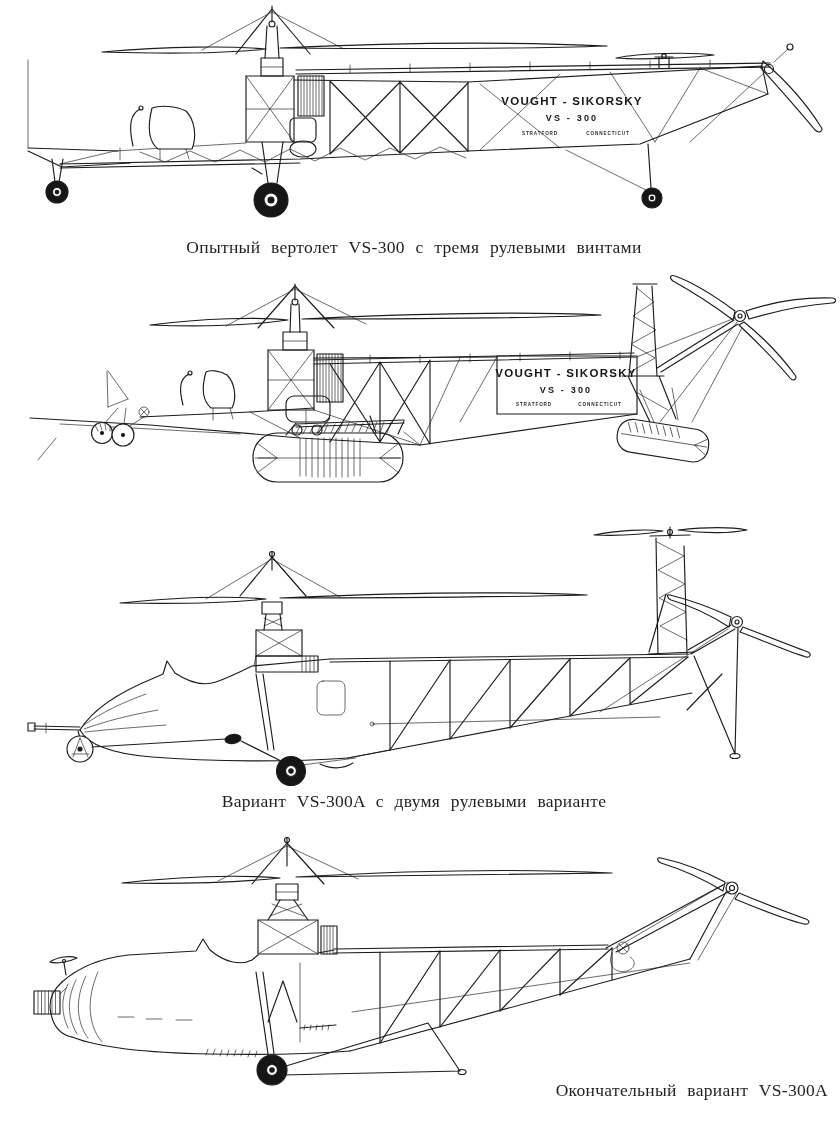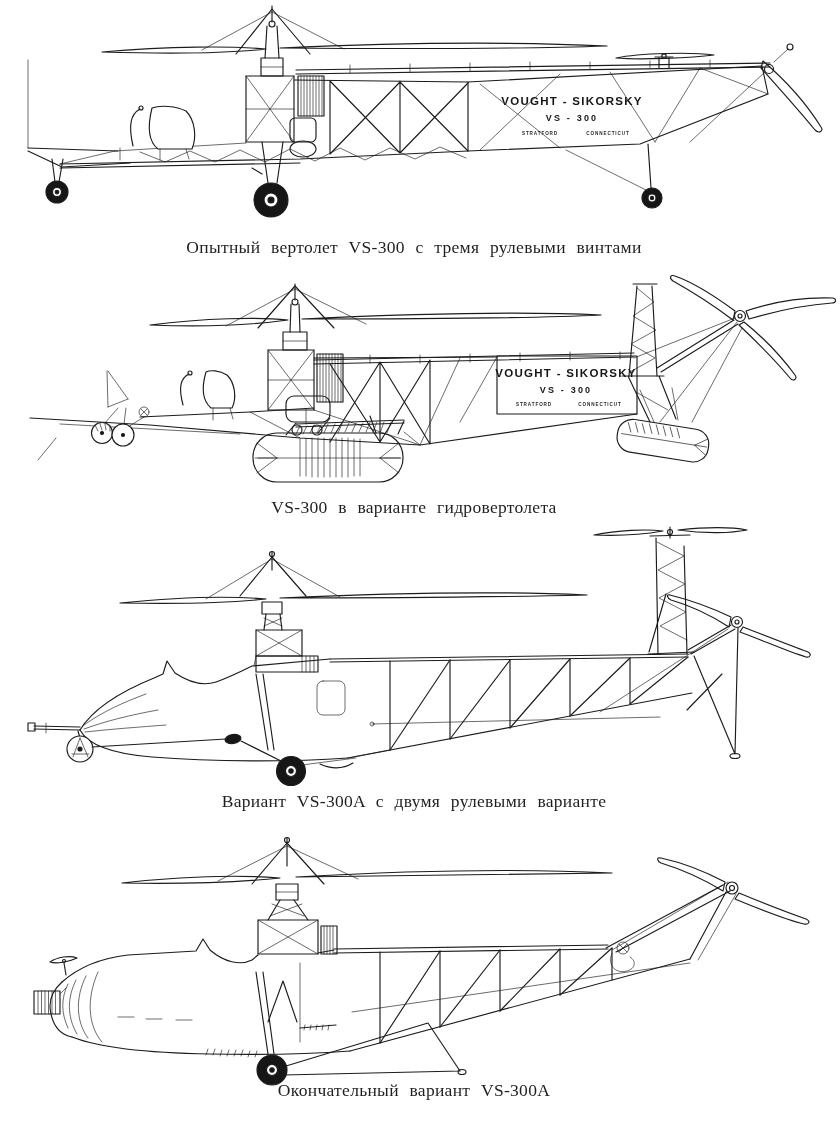--- a/index.html
+++ b/index.html
@@ -189,21 +189,20 @@
       </g>
       <g>
         <circle cx="740" cy="44" r="5.5"></circle>
           <circle cx="740" cy="44" r="2"></circle>
         <path d="M735,39 C712,22 692,10 675,4 C670,2 669,6 673,9 C691,19 713,33 733,48 Z"></path>
         <path d="M746,39 C775,29 804,25 833,26 C837,27 836,31 832,31 C804,33 776,39 749,47 Z"></path>
         <path d="M744,50 C764,66 781,84 795,103 C798,107 793,110 790,106 C775,88 757,70 739,53 Z"></path>
       </g>
     </svg>
   </figure>
-  <div class="caption" style="top:497px;">VS-300 в варианте гидровертолета</div>
 
   <figure class="fig" style="top:526px;height:262px;">
     <svg viewBox="0 0 840 262">
       <g>
         <path d="M272,26 L272,44"></path>
           <circle cx="272" cy="28" r="2.5"></circle>
         <path d="M272,31 L240,70 M272,31 L306,70"></path>
         <path class="t" d="M272,33 L206,73 M272,33 L340,71"></path>
         <path d="M120,77 C180,71 232,70 266,73 C230,77 175,78 120,77 Z"></path>
         <path d="M280,72 C410,66 500,65 587,69 C500,71 400,72 280,72 Z"></path>
@@ -332,15 +331,15 @@
       <g>
         <path d="M256,140 L268,222 M263,140 L274,222"></path>
         <circle class="fill" cx="272" cy="238" r="15"></circle>
           <circle class="paper" cx="272" cy="238" r="5.5"></circle>
           <circle class="fill" cx="272" cy="238" r="2.2"></circle>
         <path d="M286,234 L428,191 M283,243 L460,239 M428,191 L460,239"></path>
         <ellipse cx="462" cy="240" rx="4" ry="2.5"></ellipse>
       </g>
     </svg>
   </figure>
-  <div class="caption" style="top:1080px;">Окончательный вариант VS-300A</div>
+  <div class="caption" style="top:1080px;text-align:right;">Окончательный вариант VS-300A</div>
 
 </div>
 
 </body></html>

